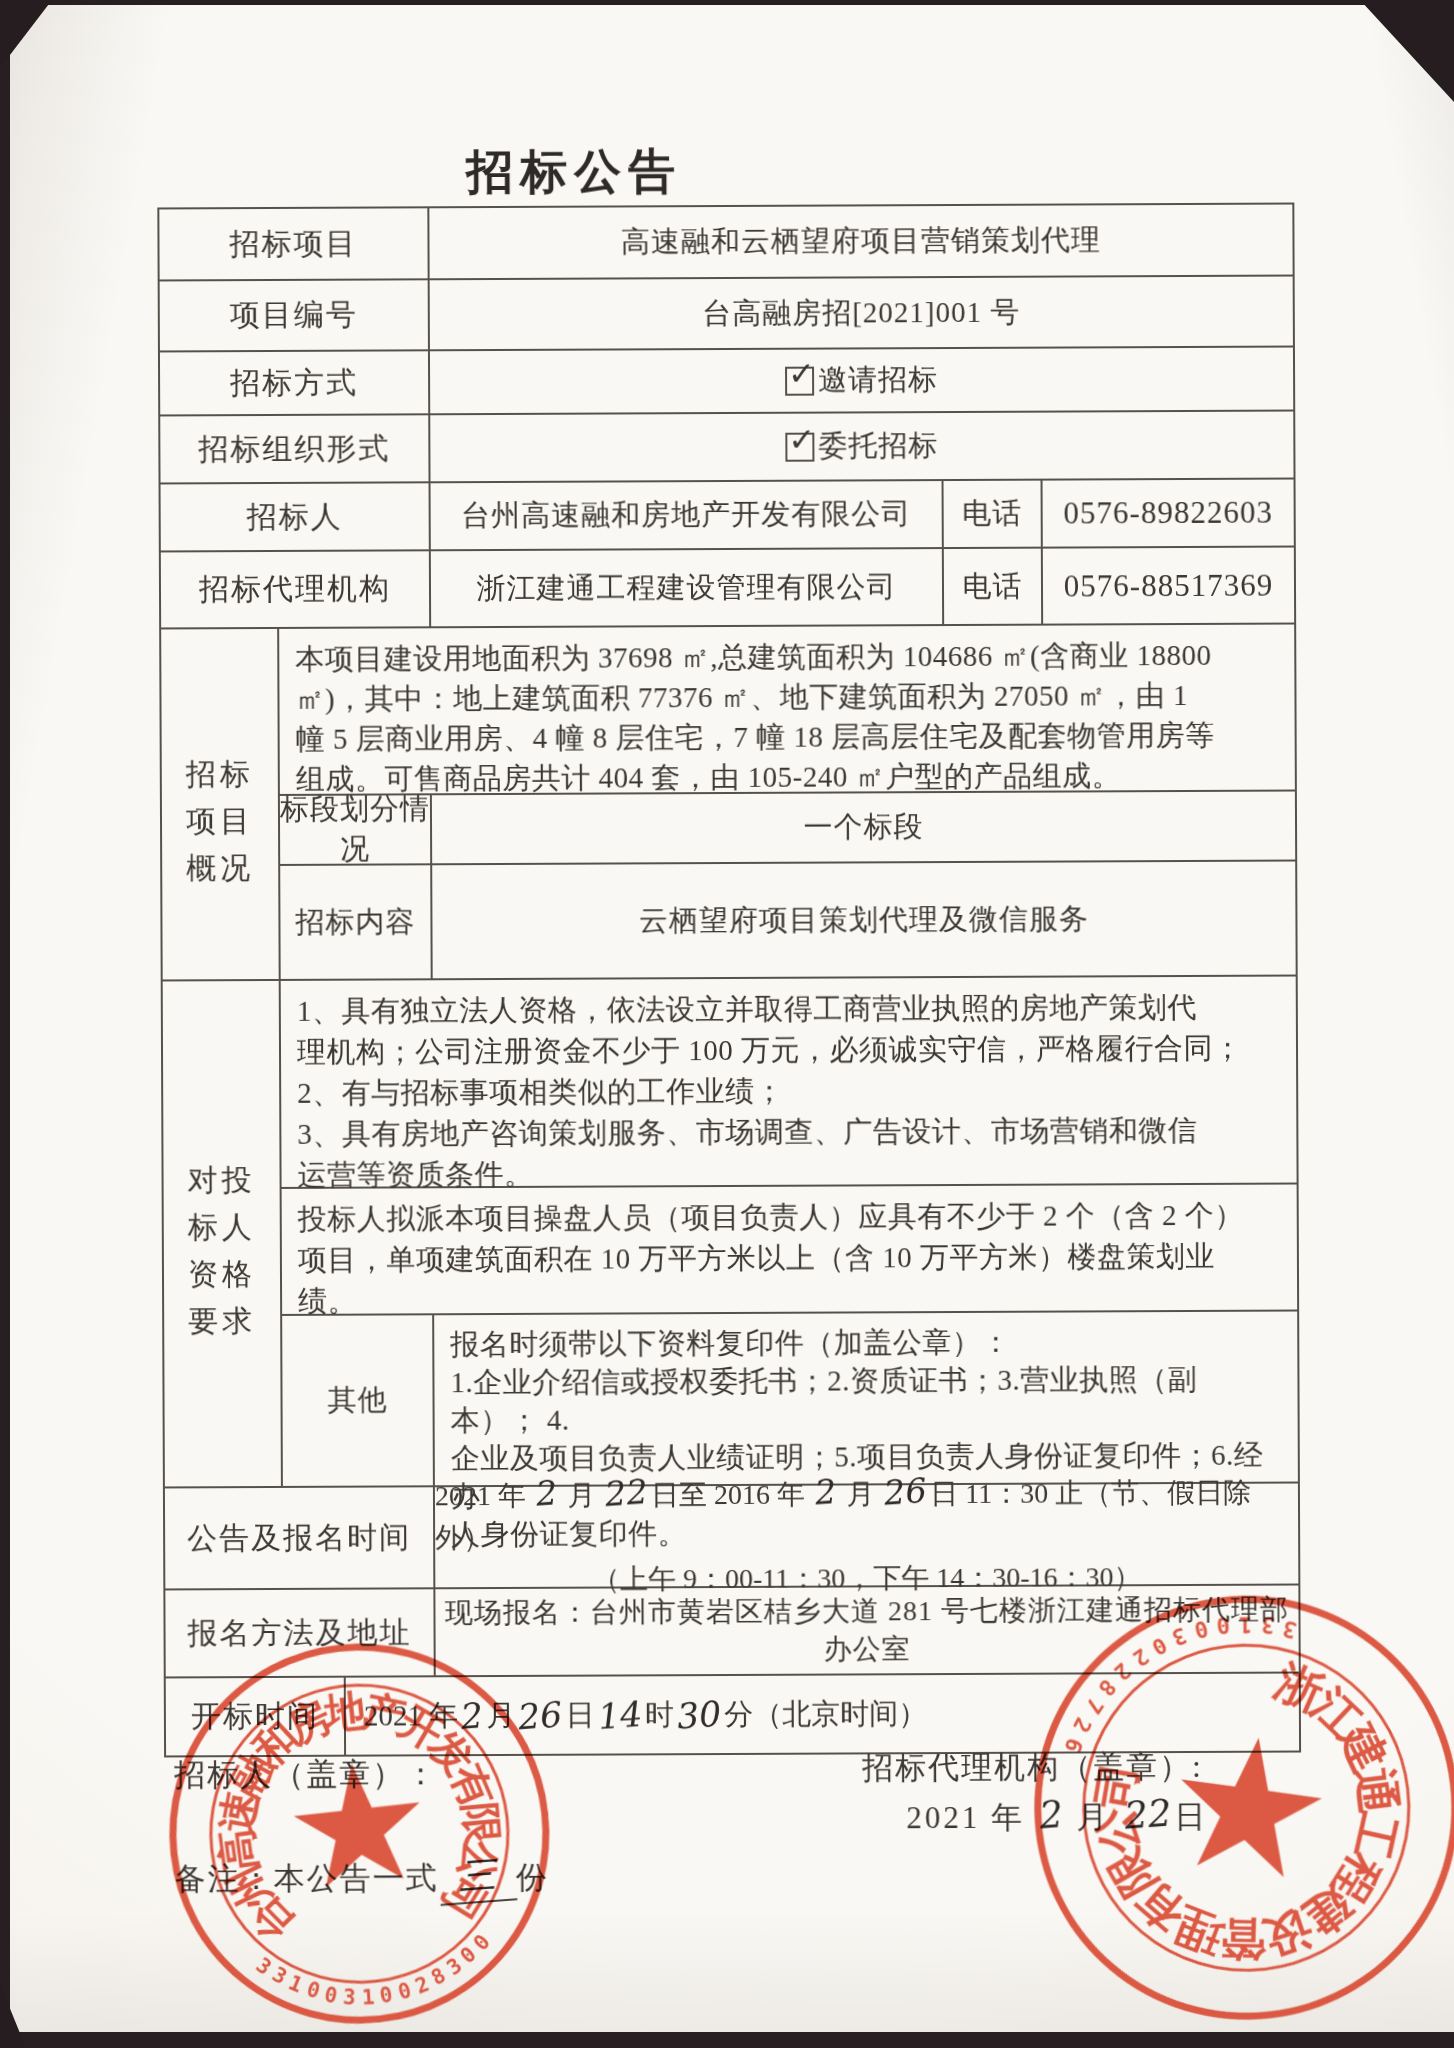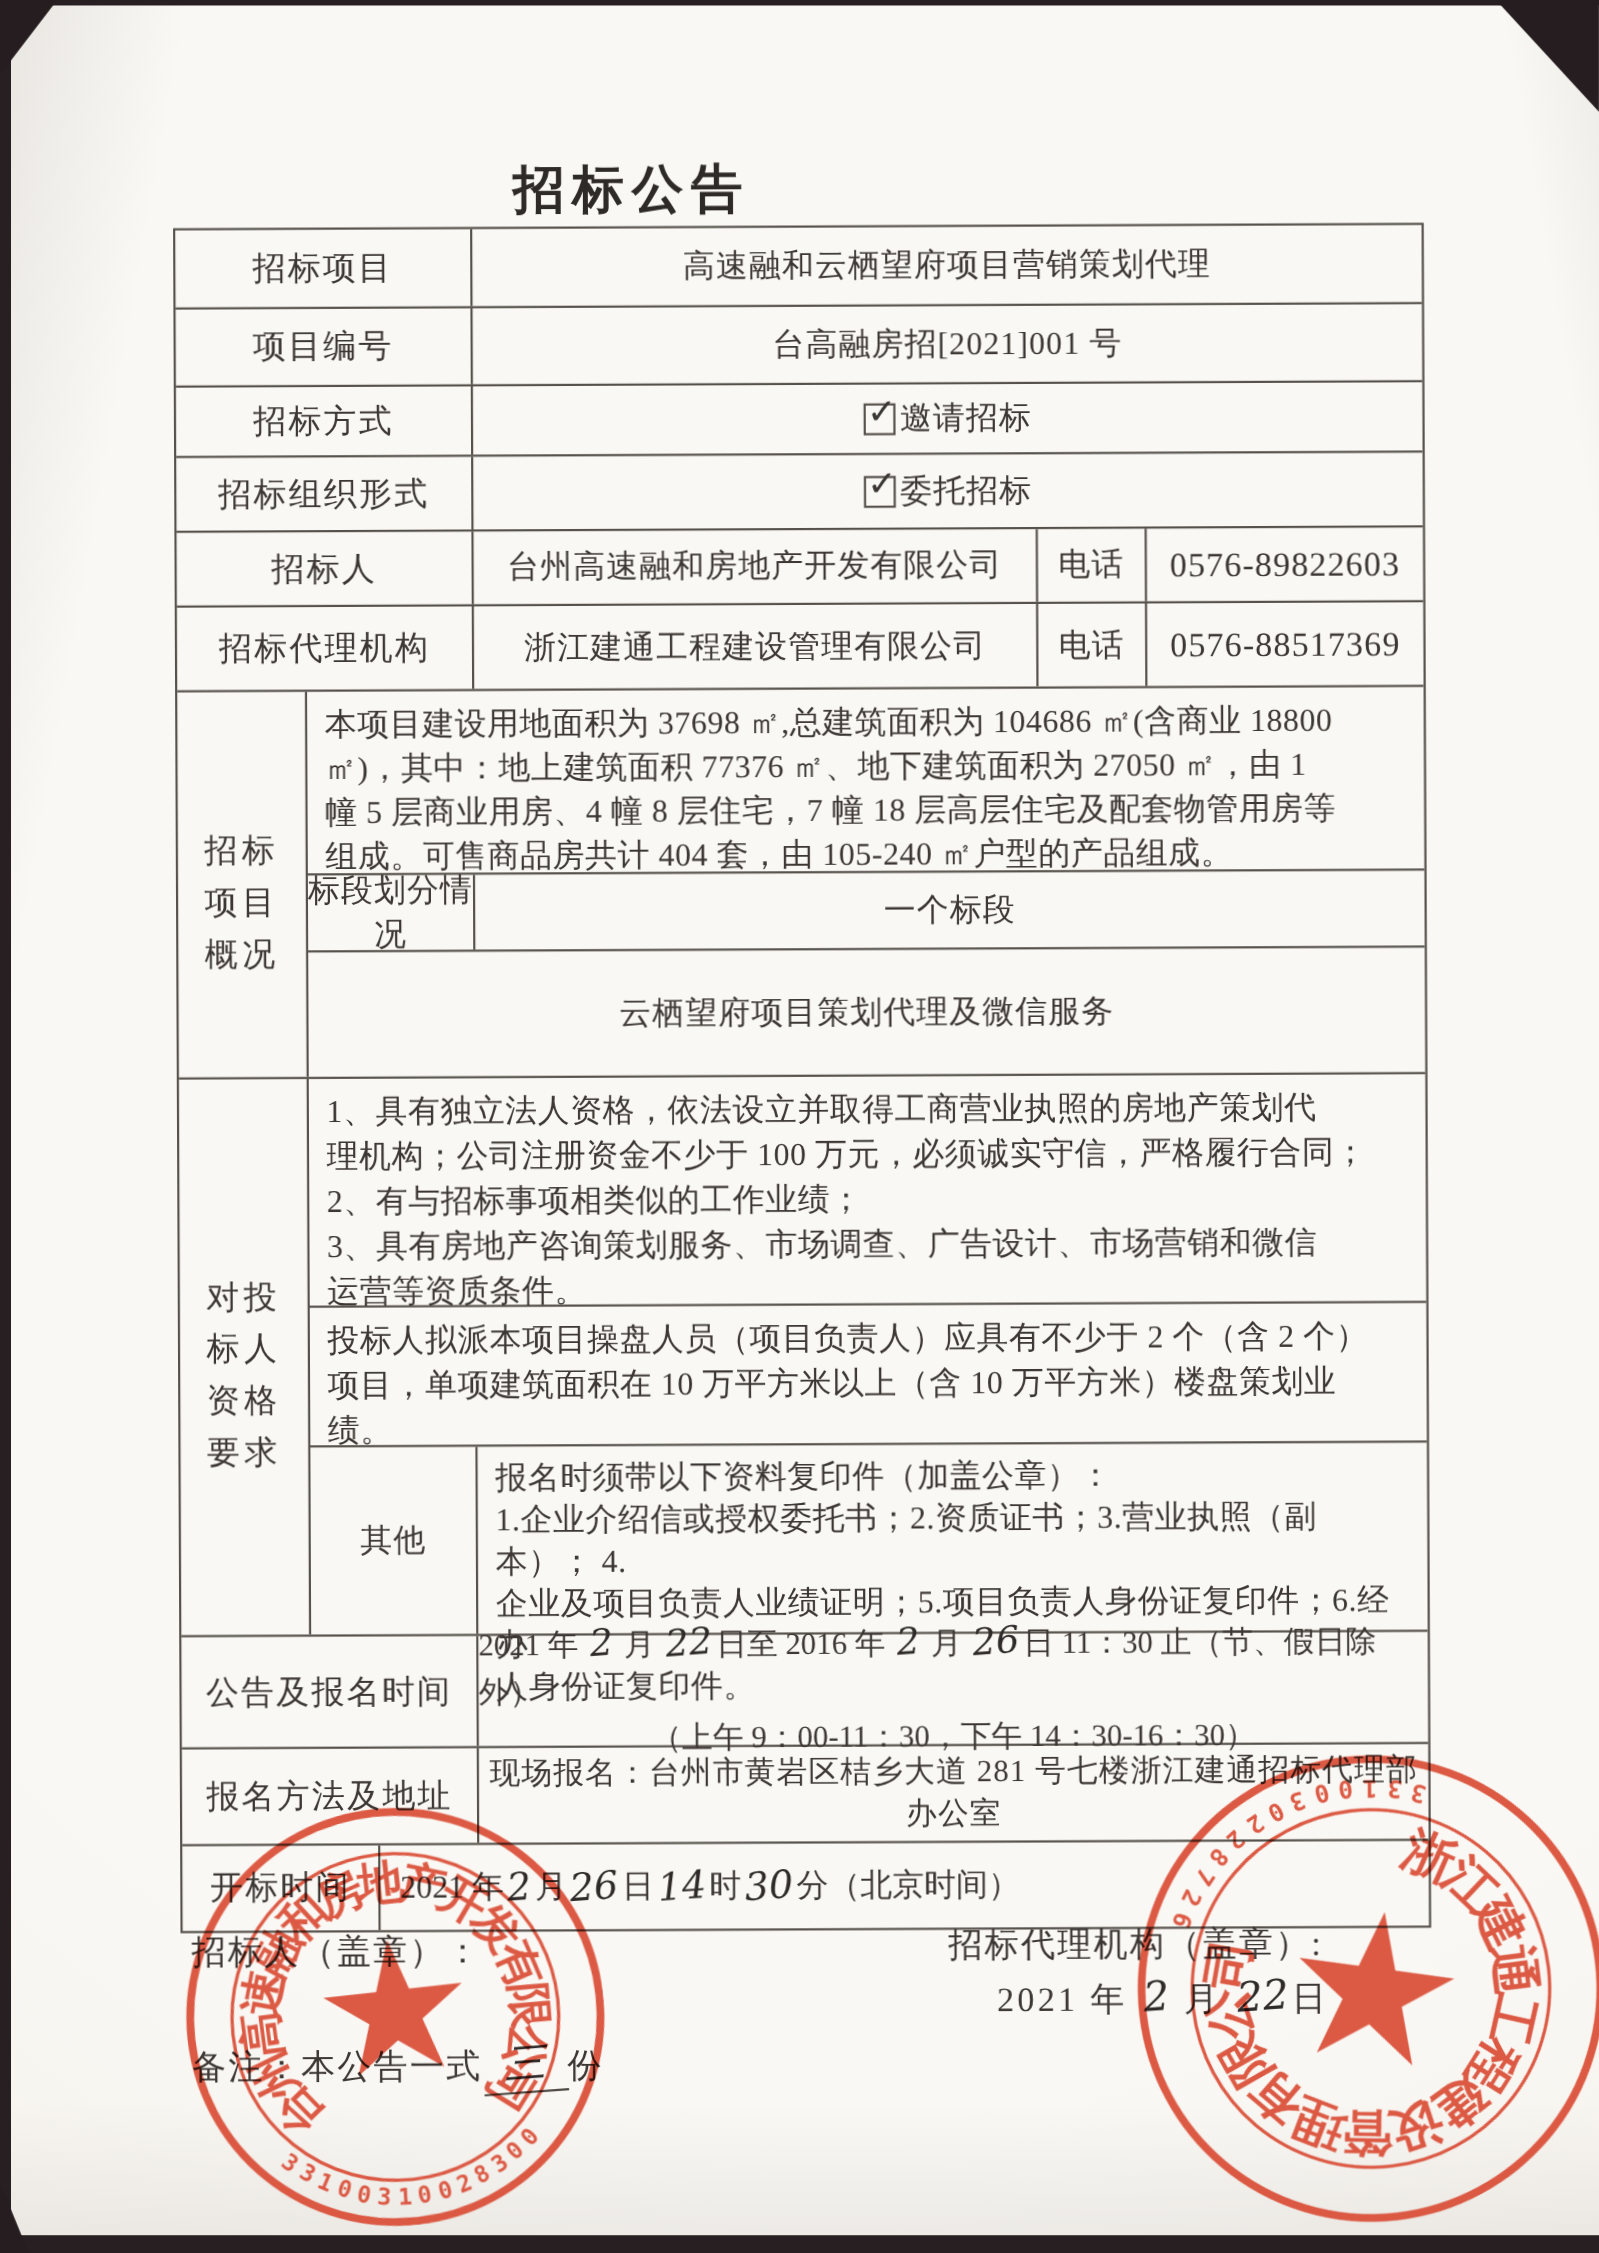--- a/index.html
+++ b/index.html
@@ -183,20 +183,21 @@
             <div class="cell val para">本项目建设用地面积为 37698 ㎡,总建筑面积为 104686 ㎡(含商业 18800
 ㎡)，其中：地上建筑面积 77376 ㎡、地下建筑面积为 27050 ㎡，由 1
 幢 5 层商业用房、4 幢 8 层住宅，7 幢 18 层高层住宅及配套物管用房等
 组成。可售商品房共计 404 套，由 105-240 ㎡户型的产品组成。</div>
           </div>
           <div class="row" style="height:70px">
             <div class="cell sublab">标段划分情况</div>
             <div class="cell val">一个标段</div>
           </div>
           <div class="row" style="height:113px">
+            <div class="cell sublab">招标内容</div>
             <div class="cell val">云栖望府项目策划代理及微信服务</div>
           </div>
         </div>
       </div>
 
       <div class="section">
         <div class="groupcell">
           <span>对投标人资格要求</span>
         </div>
         <div class="secrows">

